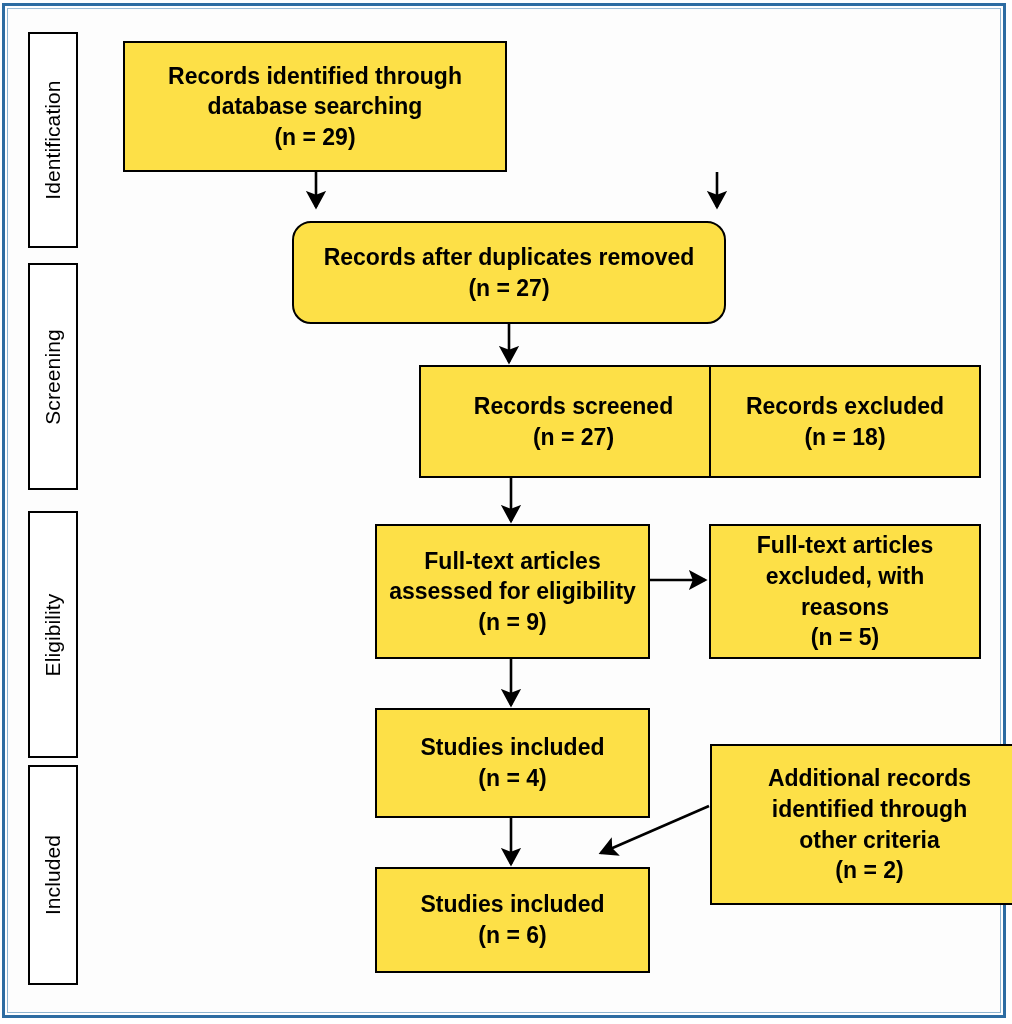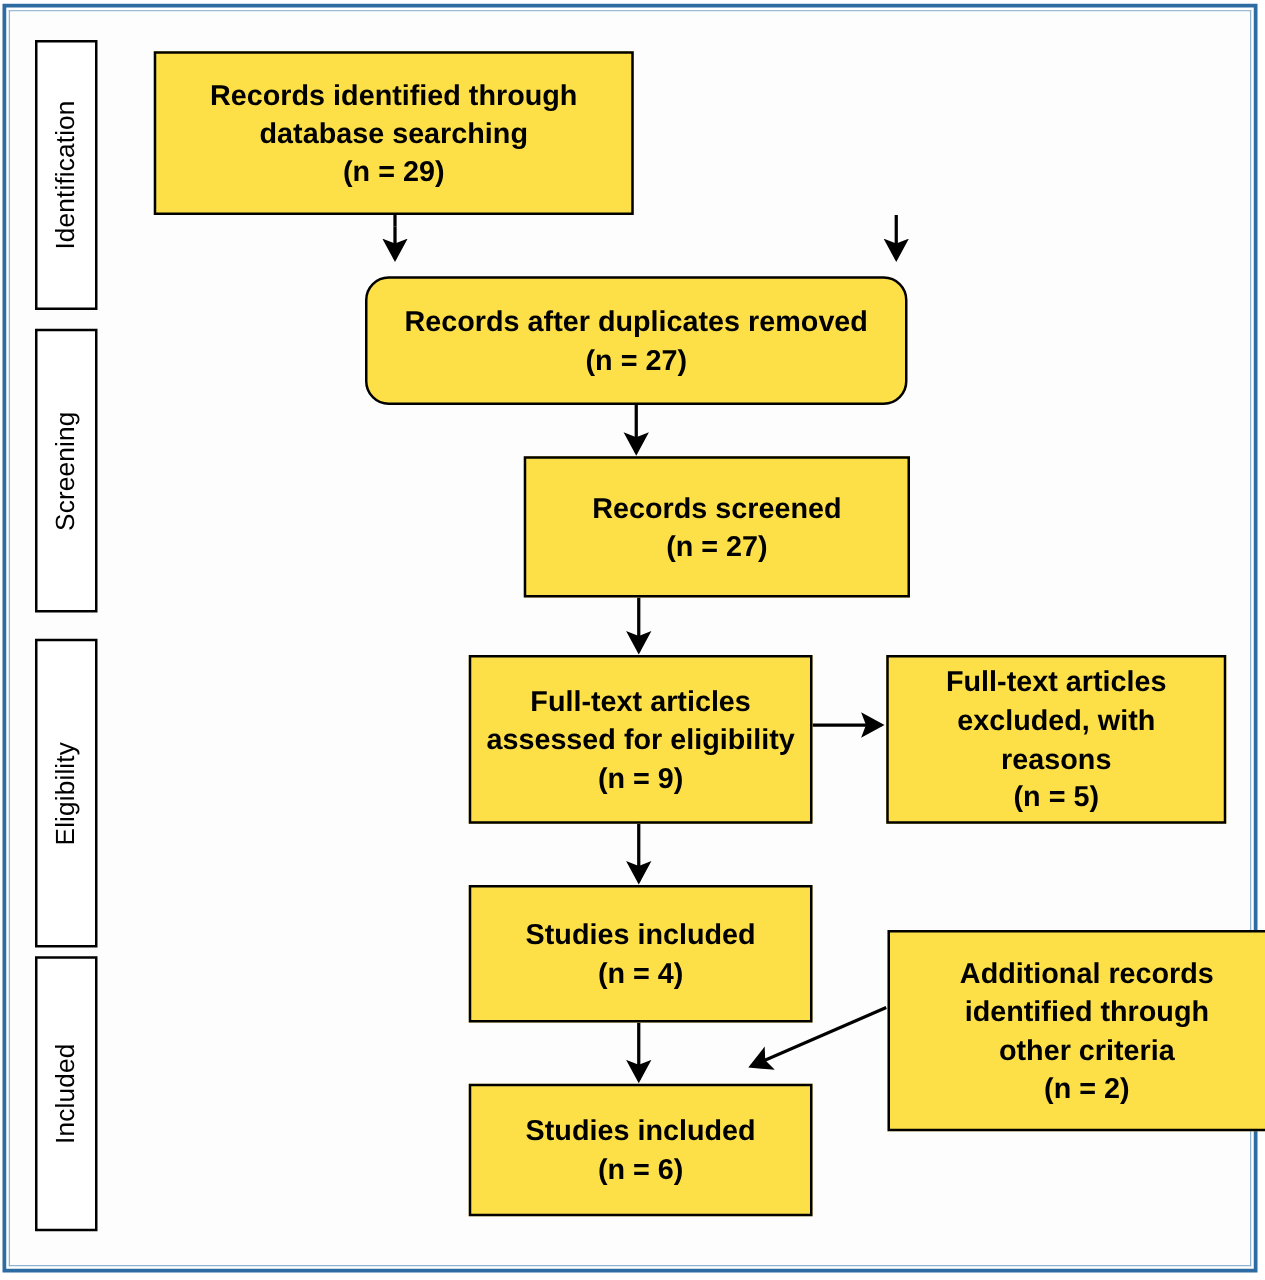--- a/index.html
+++ b/index.html
@@ -173,20 +173,24 @@
   <div class="node" style="left:292px; top:221px; width:434px; height:103px;border-radius:19px;">
     <span class="node-text">Records after duplicates removed
 (n = 27)</span>
   </div>
 
   <div class="node" style="left:375px; top:365px; width:309px; height:113px;margin-left:44px;">
     <span class="node-text">Records screened
 (n = 27)</span>
   </div>
 
+  <div class="node" style="left:709px; top:365px; width:272px; height:113px;">
+    <span class="node-text">Records excluded
+(n = 18)</span>
+  </div>
 
   <div class="node" style="left:375px; top:524px; width:275px; height:135px;">
     <span class="node-text">Full-text articles
 assessed for eligibility
 (n = 9)</span>
   </div>
 
   <div class="node" style="left:709px; top:524px; width:272px; height:135px;">
     <span class="node-text">Full-text articles
 excluded, with reasons

